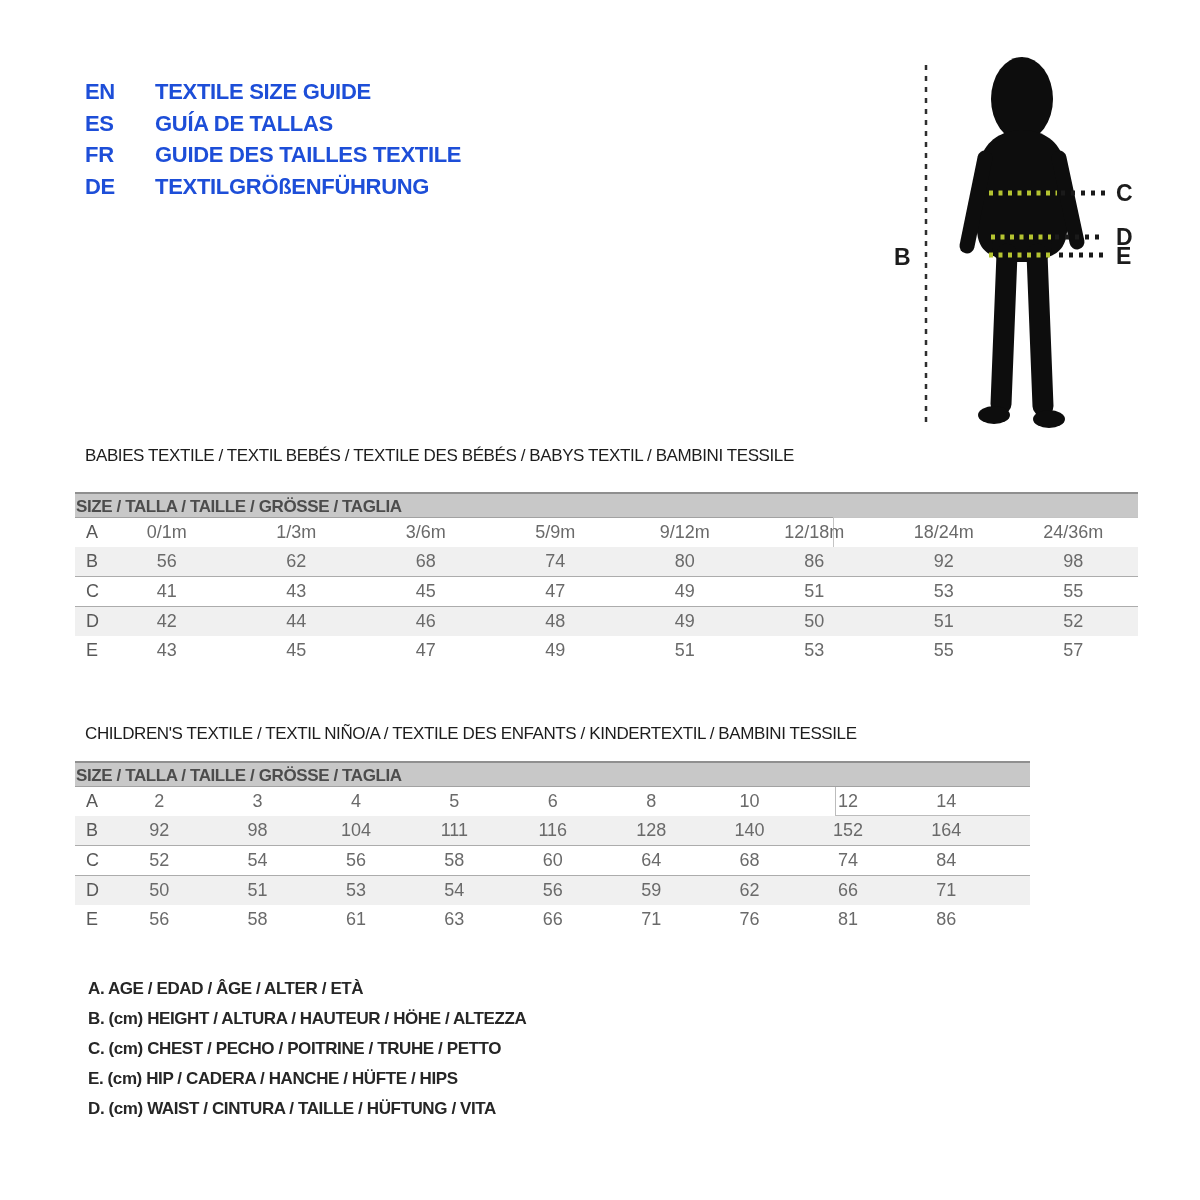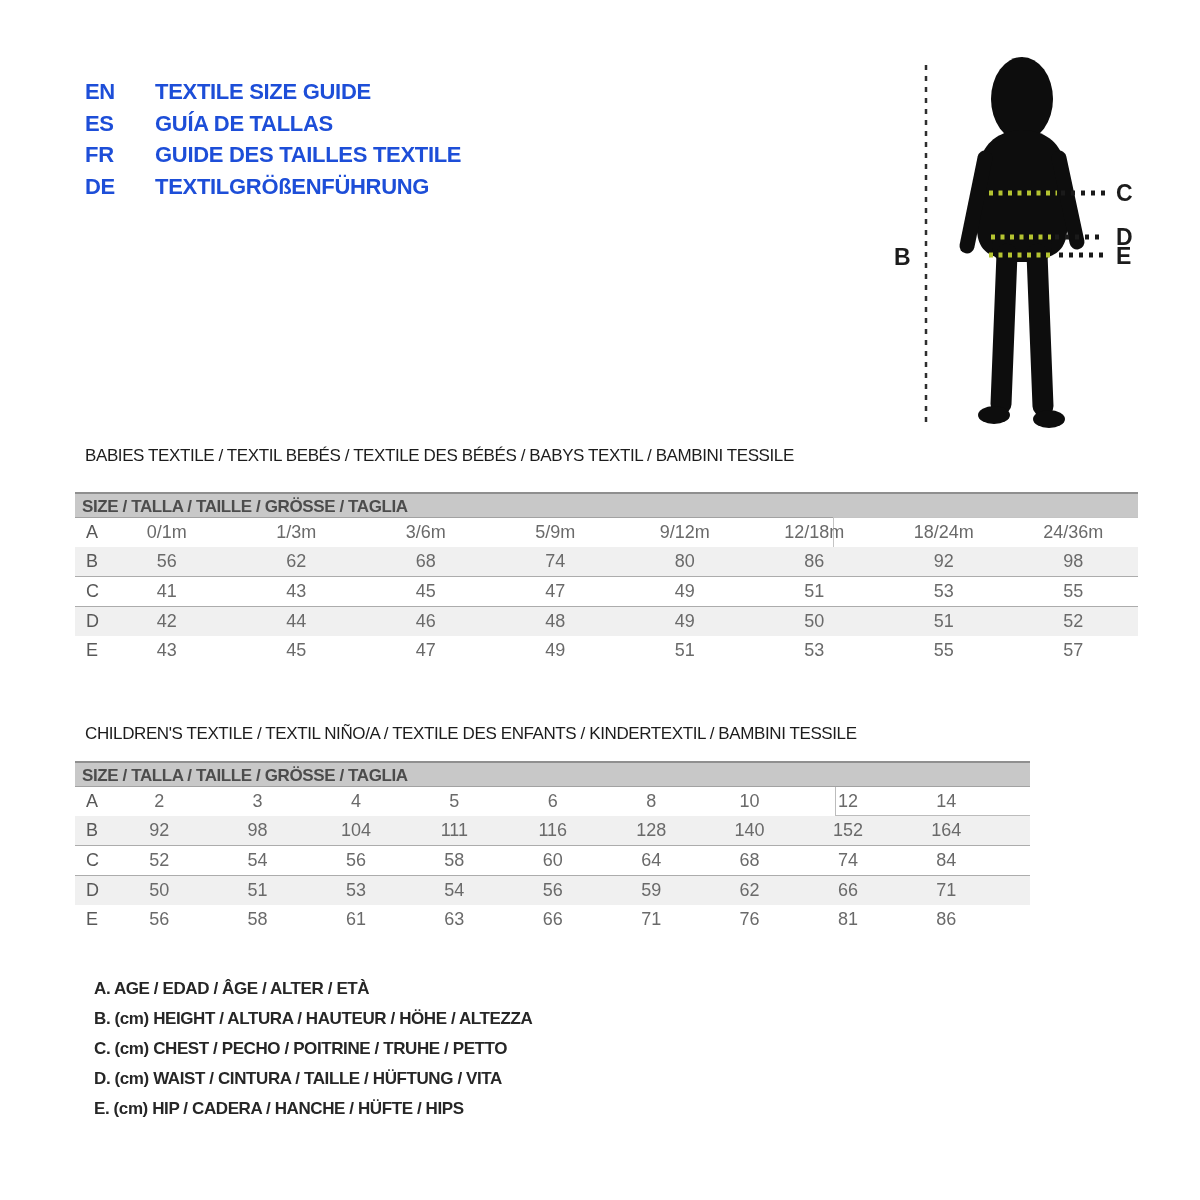--- a/index.html
+++ b/index.html
@@ -15,36 +15,36 @@
   .lang-code{width:70px}
 
   
   .sec-title{font-size:17px;font-weight:normal;color:#1c1c1c;letter-spacing:-0.4px;white-space:nowrap}
 
   
   .size-table{box-sizing:border-box}
   .thead{
     height:26px;line-height:25px;background:#c8c8c8;
     border-top:2px solid #8f8f8f;border-bottom:1px solid #a2a2a2;
-    padding-left:7px;font-size:17px;font-weight:bold;color:#4c4c4c;
+    padding-left:1px;font-size:17px;font-weight:bold;color:#4c4c4c;
     letter-spacing:-0.4px;box-sizing:border-box;
   }
   .trow{height:29px;display:grid;align-items:center;font-size:18px;color:#6a6a6a;position:relative;z-index:1;background:transparent}
   .babies .trow{grid-template-columns:27px repeat(8,1fr)}
   .children .trow{grid-template-columns:35px repeat(9,98.4px)}
   .trow.alt{background:#f0f0f0}
   .trow.rule{border-bottom:1px solid #acacac}
   .tlabel{padding-left:11px;color:#585858}
   .tcell{text-align:center}
   .selbox{position:absolute;background:#ffffff;z-index:0;box-sizing:border-box}
   .babies .selbox{left:758px;top:25px;width:305px;height:31px;border:1px solid #c4c4c4;border-right:none}
   .children .selbox{left:760px;top:26px;width:195px;height:29px;border-left:1px solid #bcbcbc;border-bottom:1px solid #bcbcbc}
 
   
-  .legend{left:94px;top:974px}
+  .legend{left:88px;top:974px}
   .legend-row{line-height:30px;font-size:17px;font-weight:bold;color:#262626;letter-spacing:-0.4px;white-space:nowrap}
 
   svg text{font-family:"Liberation Sans",sans-serif}
 </style>
 </head>
 <body>
 
 <div class="abs lang">
   <div class="lang-row">
     <span class="lang-code">EN</span>
@@ -228,15 +228,15 @@
     <span class="tcell">76</span>
     <span class="tcell">81</span>
     <span class="tcell">86</span>
   </div>
 </div>
 
 <div class="abs legend">
   <div class="legend-row">A. AGE / EDAD / ÂGE / ALTER / ETÀ</div>
   <div class="legend-row">B. (cm) HEIGHT / ALTURA / HAUTEUR / HÖHE / ALTEZZA</div>
   <div class="legend-row">C. (cm) CHEST / PECHO / POITRINE / TRUHE / PETTO</div>
+  <div class="legend-row">E. (cm) HIP / CADERA / HANCHE / HÜFTE / HIPS</div>
   <div class="legend-row">D. (cm) WAIST / CINTURA / TAILLE / HÜFTUNG / VITA</div>
-  <div class="legend-row">E. (cm) HIP / CADERA / HANCHE / HÜFTE / HIPS</div>
 </div>
 
 </body></html>

